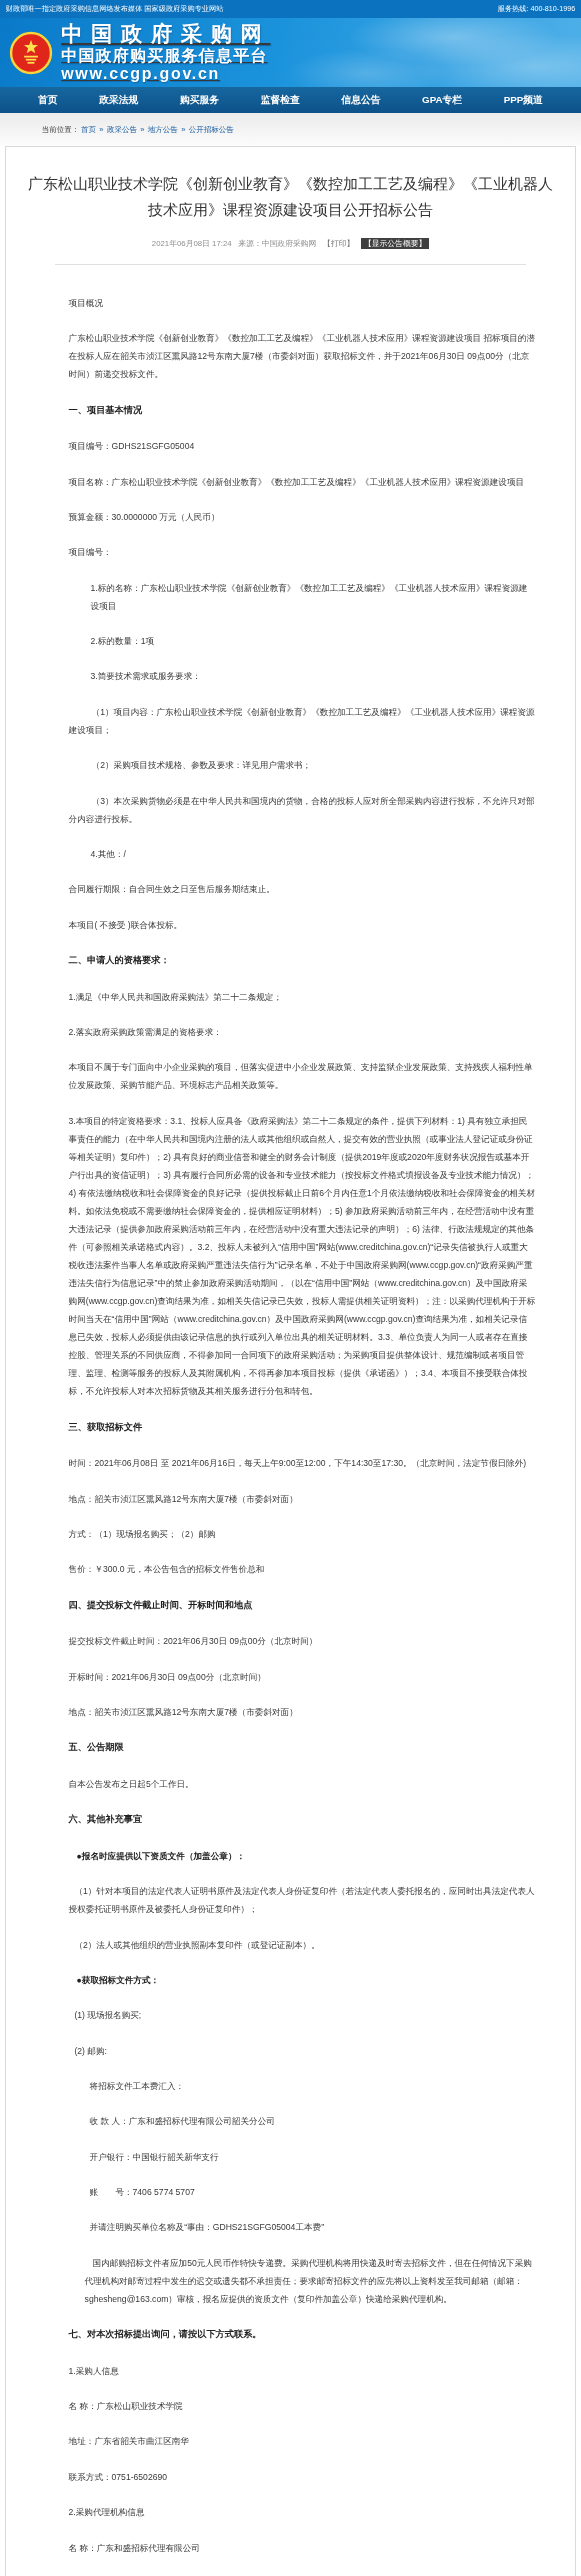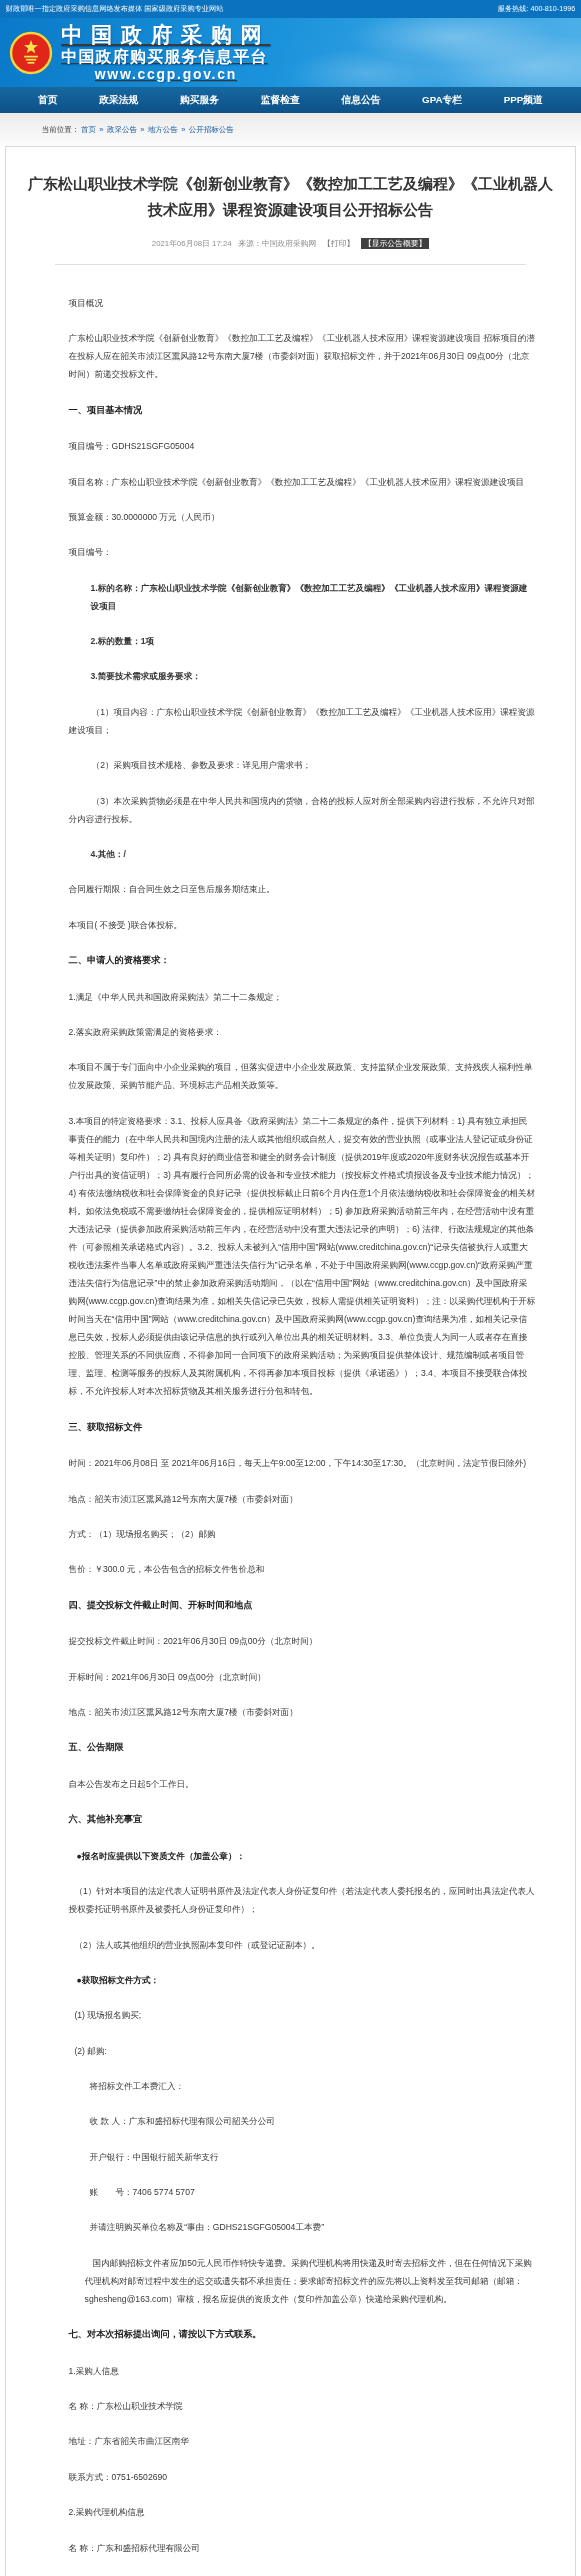--- a/index.html
+++ b/index.html
@@ -42,22 +42,22 @@
     font-size: 21.3px; font-weight: bold; letter-spacing: 8.6px;
     line-height: 1.15; text-shadow: 0.6px 1.2px 1.2px rgba(0,60,120,.45);
     white-space: nowrap;
   }
   .site-sub {
     font-size: 16px; font-weight: bold; letter-spacing: 1.2px;
     line-height: 1.15; text-shadow: 0.6px 1.2px 1.2px rgba(0,60,120,.45);
     white-space: nowrap;
   }
   .site-url {
-    font-size: 14px; font-weight: bold; letter-spacing: 1.7px;
-    text-align: center; color: #fff; text-decoration: none; display: block;
+    font-size: 16px; font-weight: bold; letter-spacing: 1.7px;
+    text-align: left; color: #fff; text-decoration: none; display: block;
     text-shadow: 0.6px 0.6px 1.2px rgba(0,60,120,.45);
   }
 
   
   .mainnav {
     height: 26px;
     background: linear-gradient(180deg, #17679f, #0d5189);
     display: flex;
     align-items: center;
     justify-content: space-around;
@@ -80,41 +80,41 @@
   .crumb.s-sep { pointer-events: none; }
 
   
   .content-box {
     margin: 0 4.6px;
     background: #ffffff;
     border: 0.6px solid #d9d9d9;
     padding: 19.6px 0 26.5px;
   }
   .title {
-    font-size: 15px; font-weight: bold; color: #333333;
+    font-size: 15px; font-weight: normal; color: #333333;
     text-align: center; line-height: 1.7;
     margin: 4.6px 21px 16px;
   }
   .meta { text-align: center; font-size: 7.8px; color: #8f8f8f; }
   .meta > * { margin: 0 2.3px; }
   .meta-print { color: #757575; text-decoration: none; }
   .meta-summary {
     background: #404040; color: #ffffff;
     text-decoration: none; padding: 1.2px 2.9px;
   }
   .divider { border: none; border-top: 0.6px solid #e0e0e0; margin: 15px 49px 3.5px; }
 
   .article-body {
     padding: 8px 40px 0 63px;
     font-size: 8.6px;
     color: #383838;
   }
   .para { margin: 17.3px 0; line-height: 2.1; }
   .s-heading { font-weight: bold; font-size: 9.2px; color: #222222; }
-  .s-num { padding-left: 22px; font-weight: bold; }
+  .s-num { padding-left: 22px; }
   .s-hang { text-indent: 23px; }
   .s-hang-sm { text-indent: 5.8px; }
   .s-bullet { padding-left: 8px; font-weight: bold; color: #222222; }
   .s-bank { padding-left: 21px; }
   .s-mail { padding-left: 16px; text-indent: 8px; }
 </style>
 </head>
 <body>
 
 <div>

